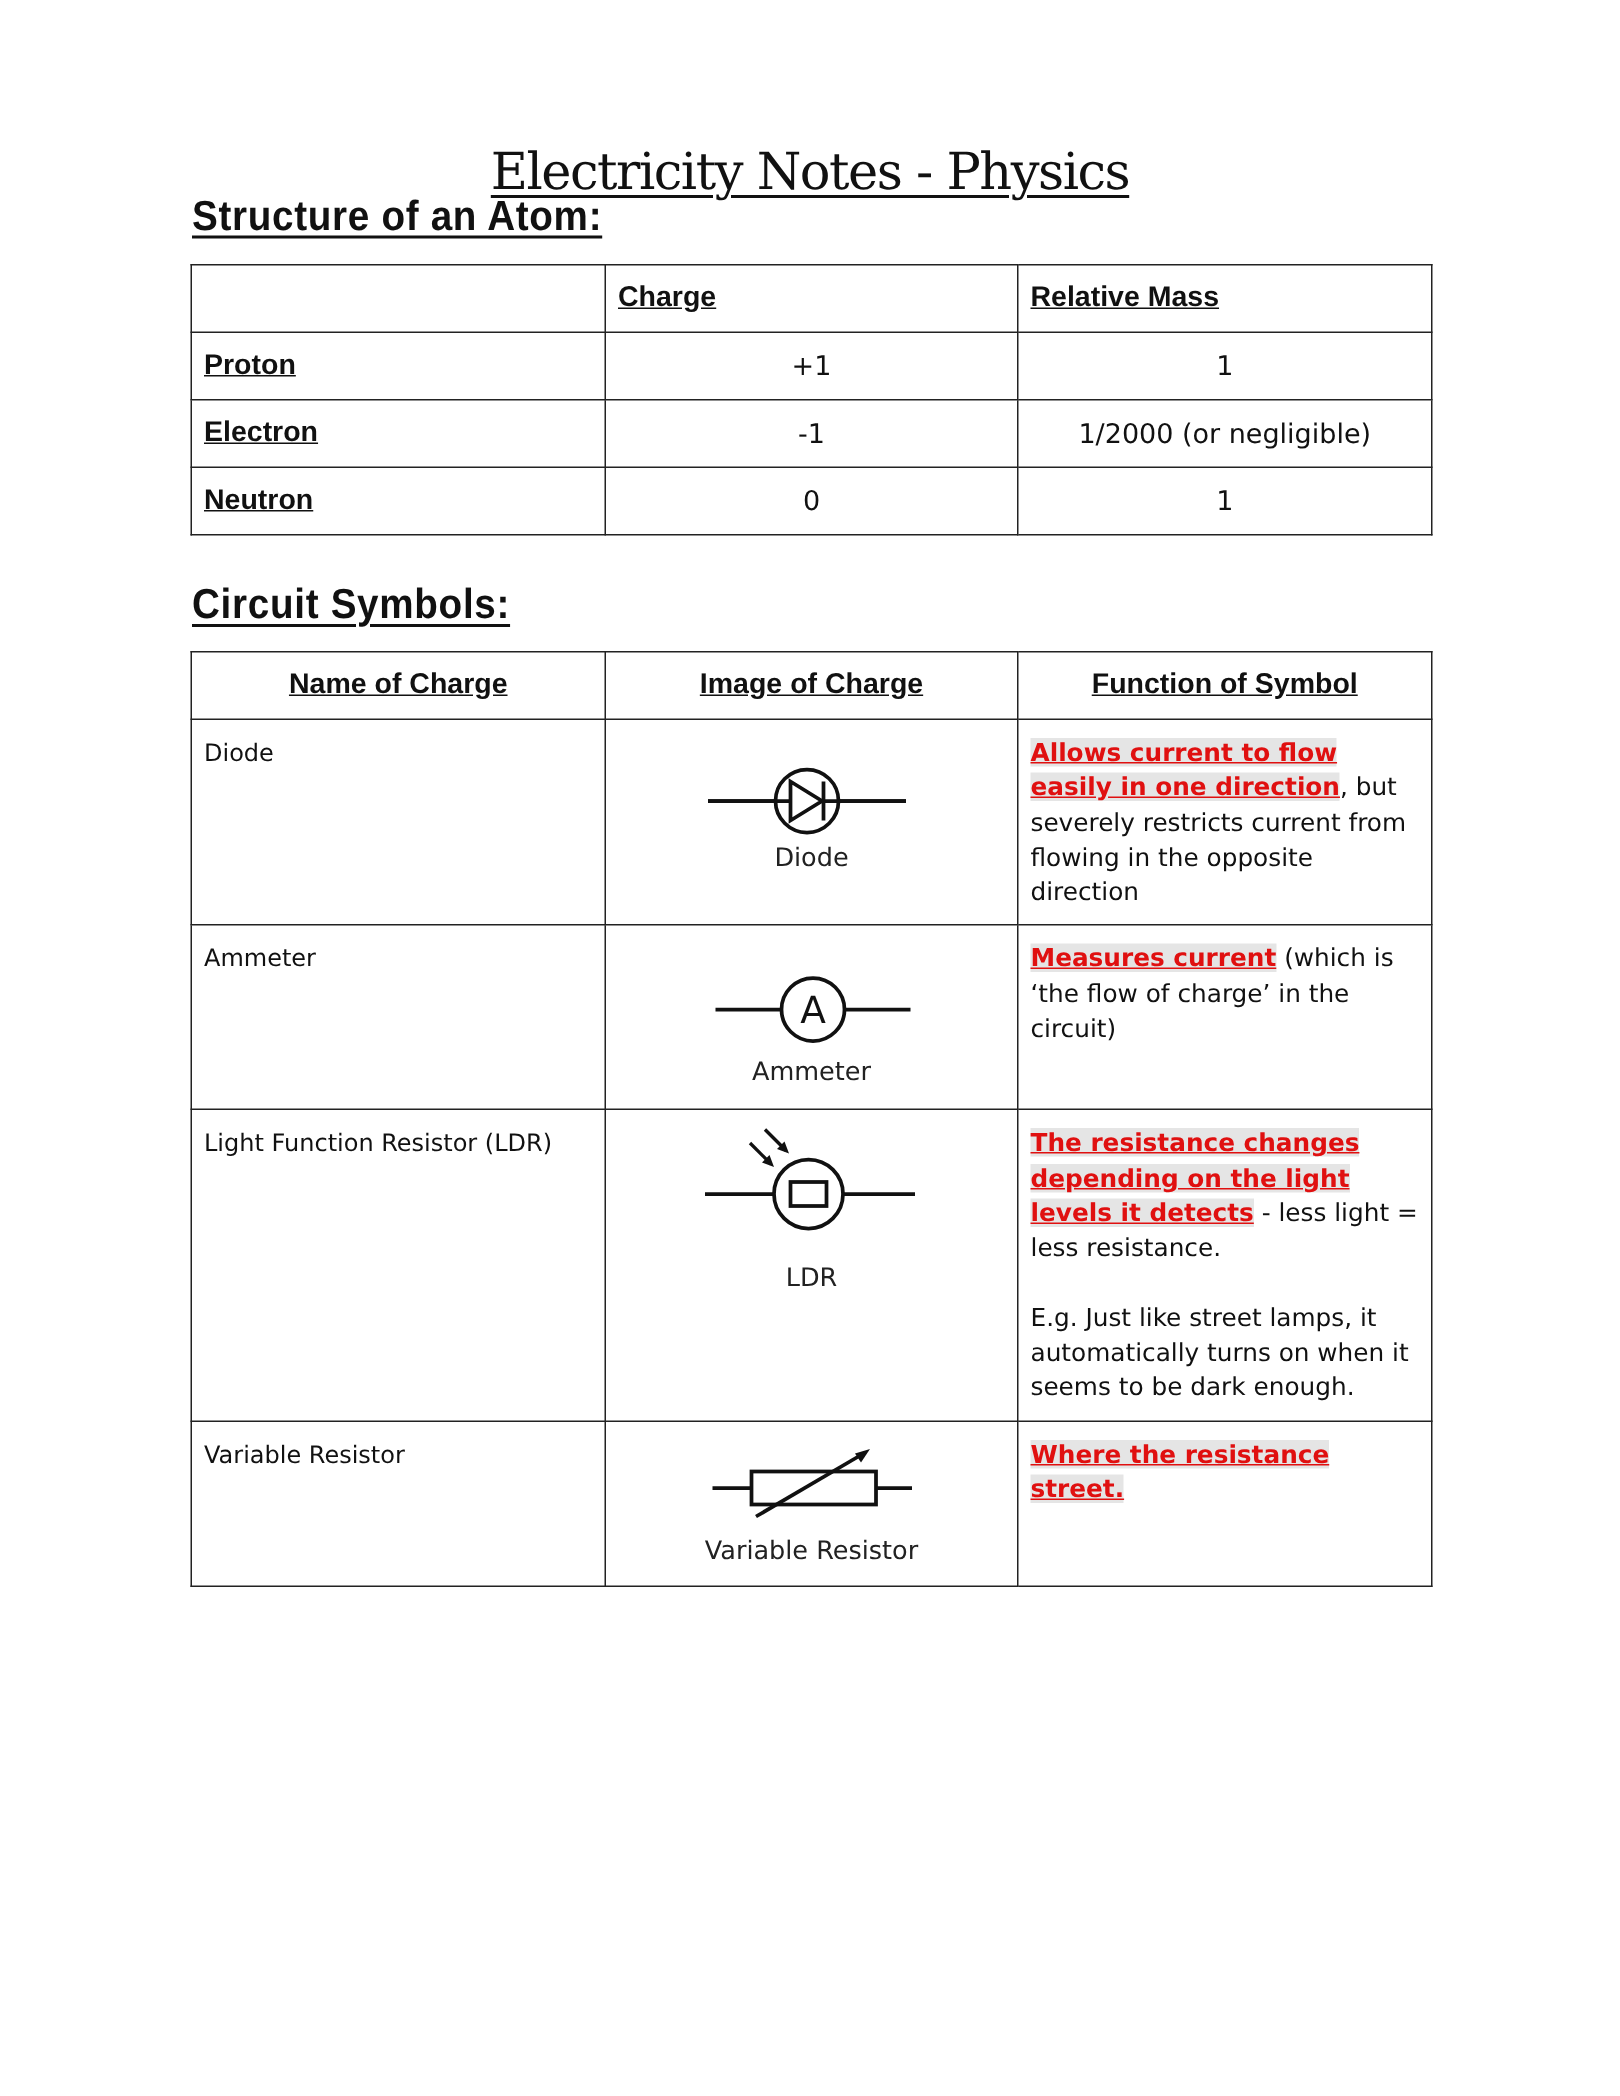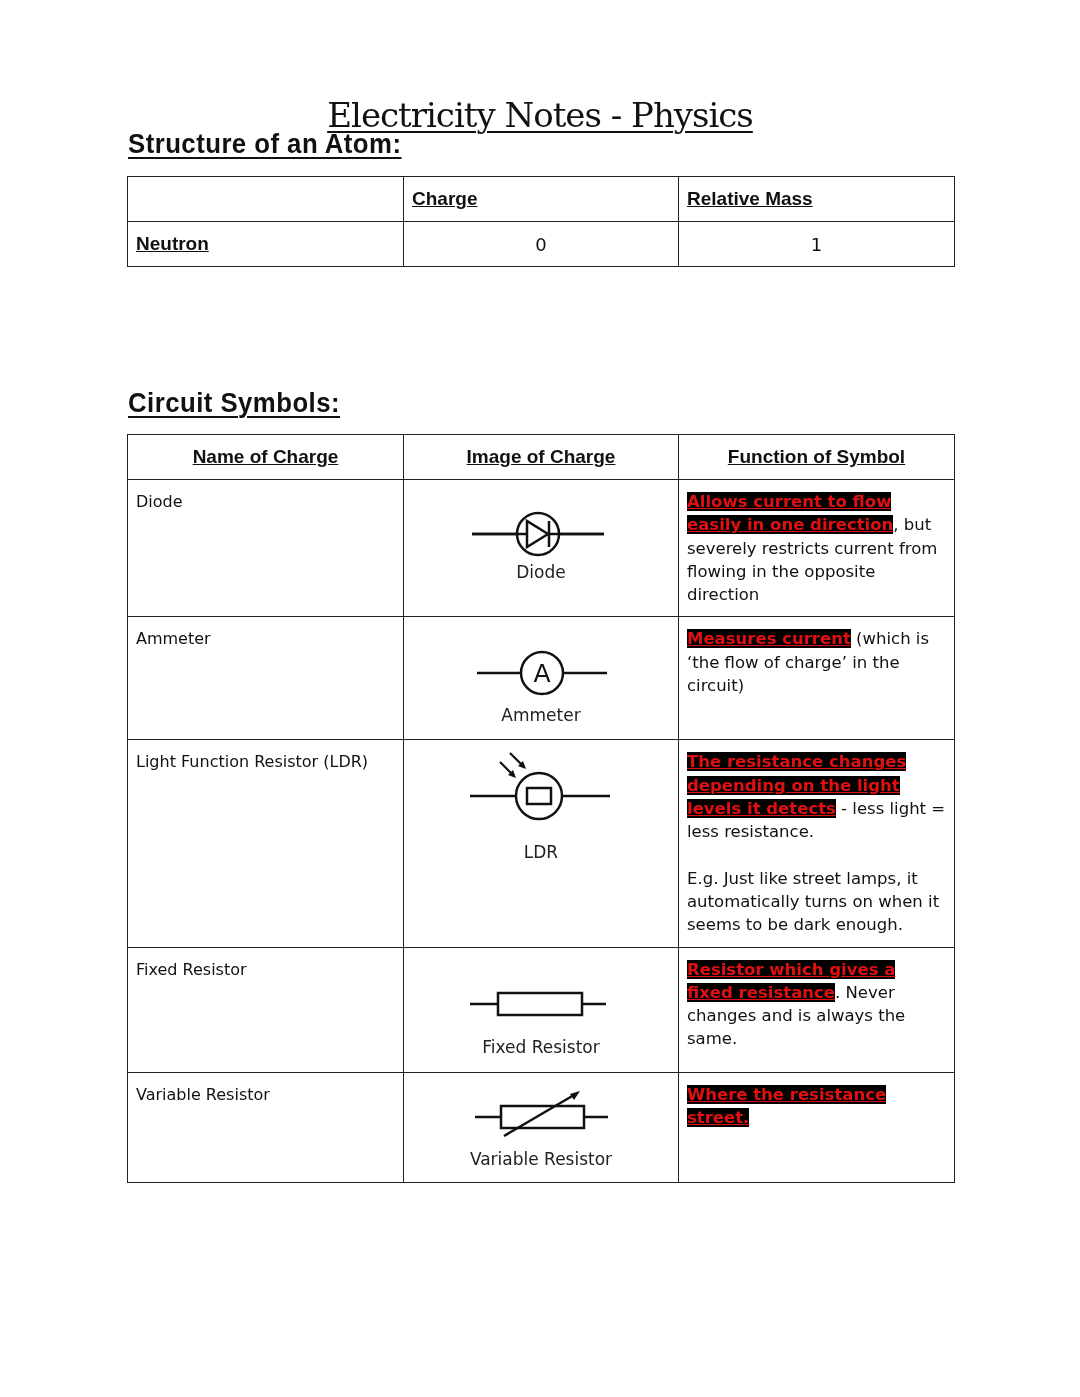--- a/index.html
+++ b/index.html
@@ -21,21 +21,21 @@
     .atom .rowlabel { font-family: "Liberation Sans", sans-serif; font-weight: bold; text-decoration: underline;
                       padding-left: 8px; font-size: 19px; }
     .atom .val { text-align: center; font-family: "DejaVu Sans", sans-serif; font-size: 18px; }
     .circ { top: 434px; width: 827px; }
     .circ th { height: 44px; font-family: "Liberation Sans", sans-serif; font-weight: bold; font-size: 19px;
                vertical-align: middle; }
     .circ th span { text-decoration: underline; }
     .circ td.name { padding: 10px 8px; font-size: 16px; line-height: 23px; }
     .circ td.img { position: relative; text-align: center; }
     .circ td.func { padding: 10px 8px; font-size: 16.5px; line-height: 23.3px; }
-    .hl { background: #000000; color: #e01010; font-weight: bold; text-decoration: underline; }
+    .hl { background: #e5e5e5; color: #e01010; font-weight: bold; text-decoration: underline; }
     .symlabel { position: absolute; left: 0; width: 100%; text-align: center; font-family: "DejaVu Sans", sans-serif;
                 font-size: 17px; color: #222; }
     svg { position: absolute; left: 0; }
   </style>
 </head>
 <body>
 
 <div class="title"><span>Electricity Notes - Physics</span></div>
 
 <div class="h2" style="top:128px;">Structure of an Atom:</div>
@@ -44,20 +44,30 @@
   <colgroup>
       <col style="width:276px">
       <col style="width:275px">
       <col style="width:276px">
     </colgroup>
   <tbody>
       <tr>
     <td class="hdr"></td>
     <td class="hdr">Charge</td>
     <td class="hdr">Relative Mass</td>
+  </tr>
+  <tr>
+    <td class="rowlabel">Proton</td>
+    <td class="val">+1</td>
+    <td class="val">1</td>
+  </tr>
+  <tr>
+    <td class="rowlabel">Electron</td>
+    <td class="val">-1</td>
+    <td class="val">1/2000 (or negligible)</td>
   </tr>
   <tr>
     <td class="rowlabel">Neutron</td>
     <td class="val">0</td>
     <td class="val">1</td>
   </tr>
 </tbody>
   </table>
 
 <div class="h2" style="top:387px;">Circuit Symbols:</div>
@@ -113,32 +123,20 @@
         <line x1="96" y1="22" x2="110" y2="36" stroke="#111" stroke-width="2.2"></line>
         <polygon points="112,38 104,35 109,30" fill="#111"></polygon>
         <line x1="106" y1="13" x2="120" y2="27" stroke="#111" stroke-width="2.2"></line>
         <polygon points="122,29 114,26 119,21" fill="#111"></polygon>
       </svg>
       <div class="symlabel" style="top:102px">LDR</div>
     </td>
     <td class="func"><span class="hl">The resistance changes depending on the light levels it detects</span><span> - less light = less resistance.</span><div style="height:23px"></div><div>E.g. Just like street lamps, it automatically turns on when it seems to be dark enough.</div></td>
   </tr>
 
-  <tr style="height:125px">
-    <td class="name">Fixed Resistor</td>
-    <td class="img">
-      <svg width="275" height="125">
-        <line x1="66" y1="56" x2="94" y2="56" stroke="#111" stroke-width="2.5"></line>
-        <rect x="94" y="45" width="84" height="22" fill="#fff" stroke="#111" stroke-width="2.5"></rect>
-        <line x1="178" y1="56" x2="202" y2="56" stroke="#111" stroke-width="2.5"></line>
-      </svg>
-      <div class="symlabel" style="top:89px">Fixed Resistor</div>
-    </td>
-    <td class="func"><span class="hl">Resistor which gives a fixed resistance</span><span>. Never changes and is always the same.</span></td>
-  </tr>
 
   <tr style="height:110px">
     <td class="name">Variable Resistor</td>
     <td class="img">
       <svg width="275" height="110">
         <line x1="71" y1="44" x2="97" y2="44" stroke="#111" stroke-width="2.5"></line>
         <rect x="97" y="33" width="83" height="22" fill="#fff" stroke="#111" stroke-width="2.5"></rect>
         <line x1="180" y1="44" x2="204" y2="44" stroke="#111" stroke-width="2.5"></line>
         <line x1="100" y1="63" x2="170" y2="22" stroke="#111" stroke-width="2.5"></line>
         <polygon points="176,18 166,21 170,27" fill="#111"></polygon>

